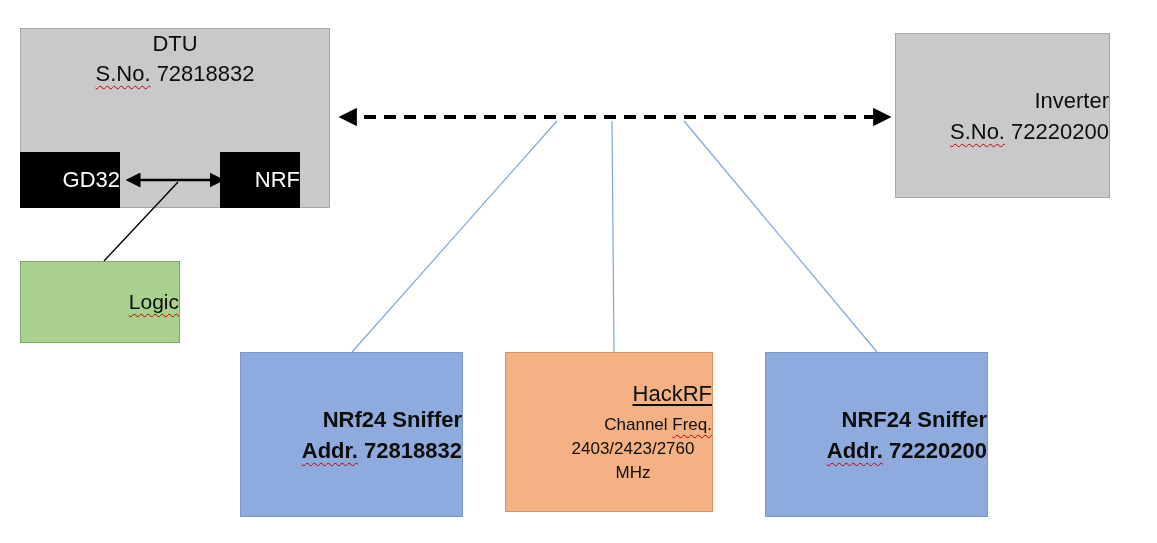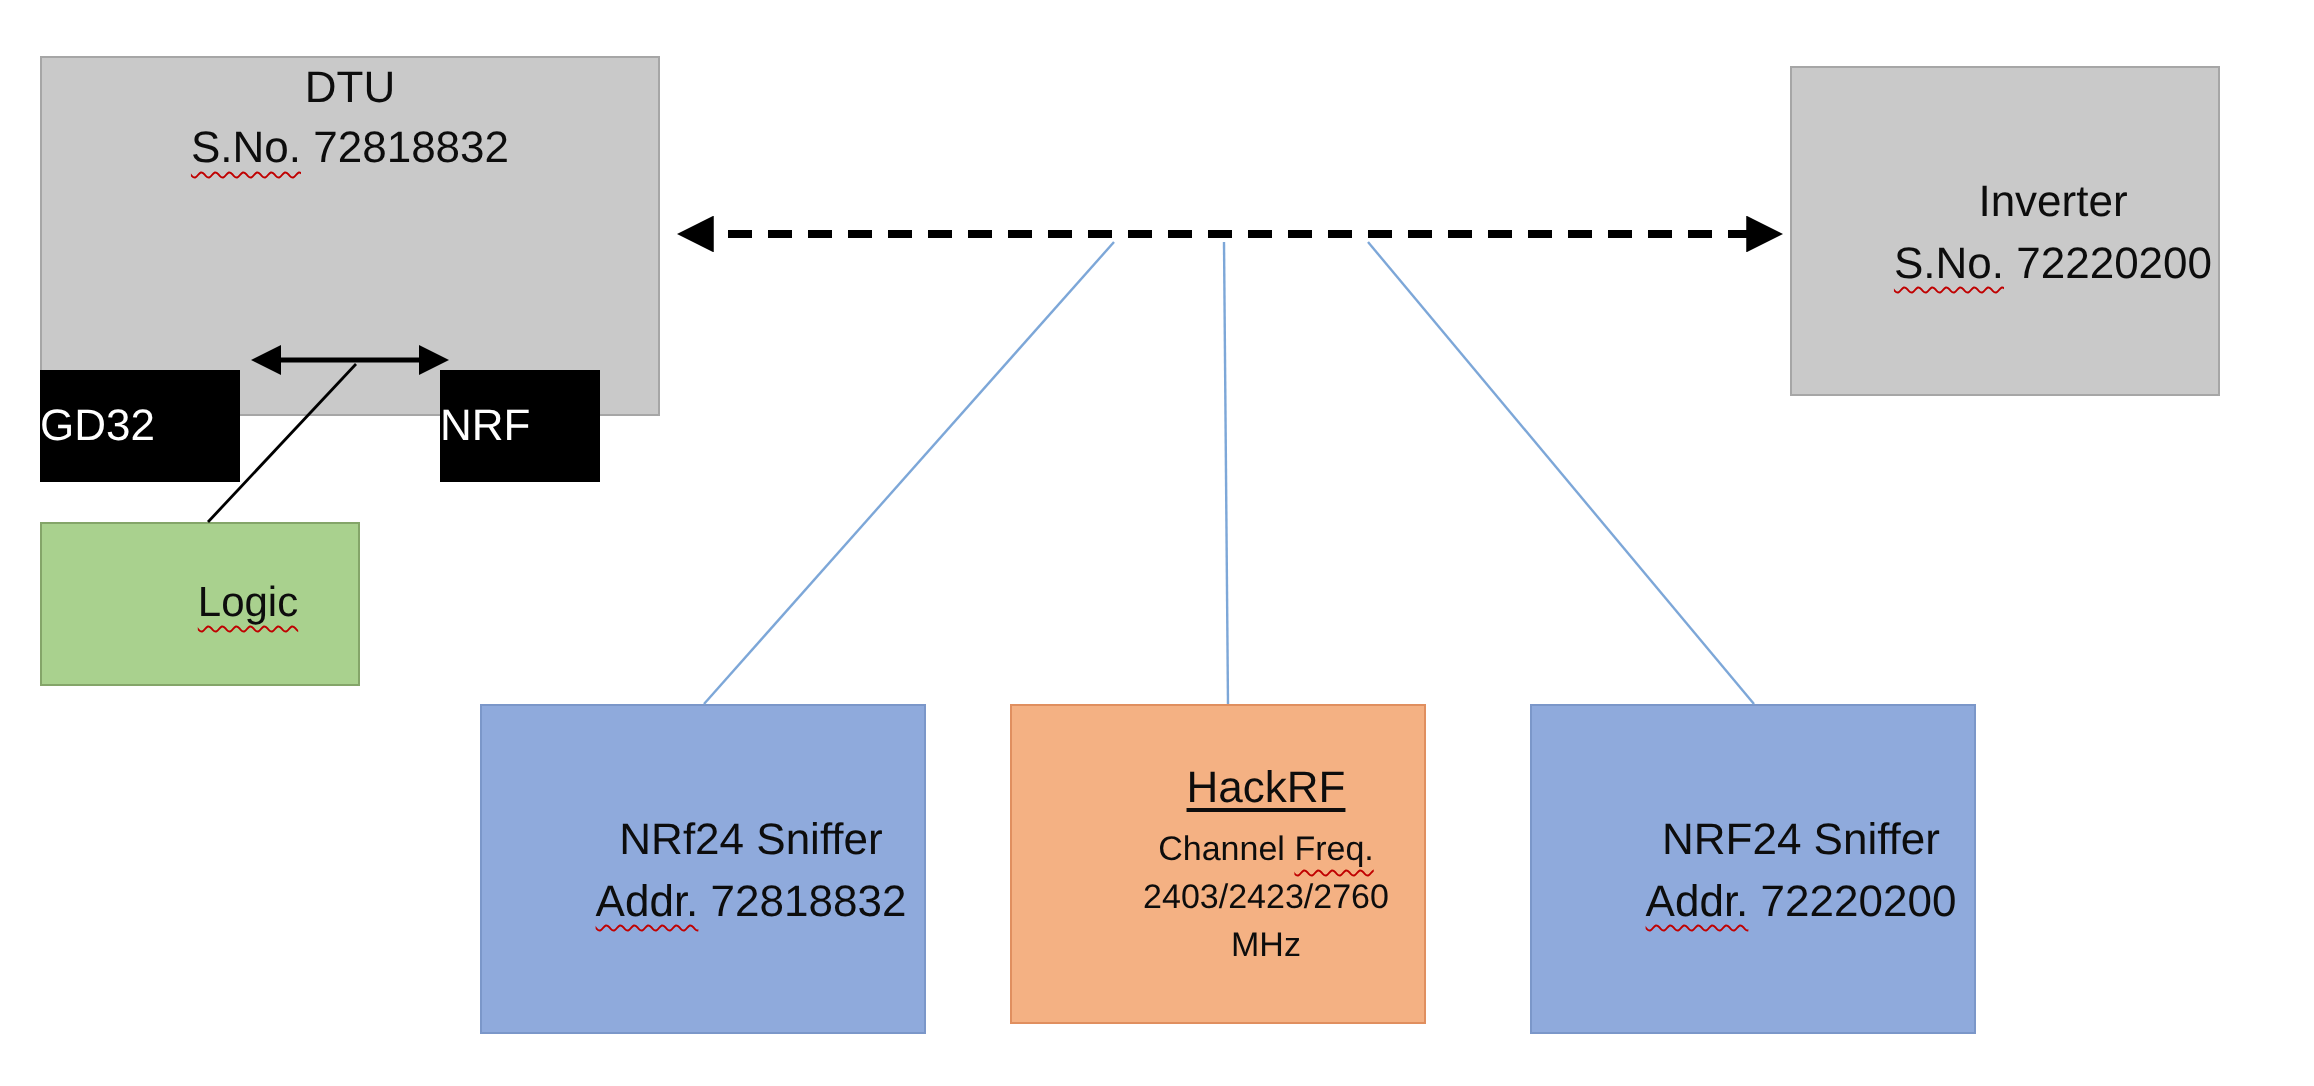--- a/index.html
+++ b/index.html
@@ -1,32 +1,32 @@
 <!DOCTYPE html>
 <html style="--gray: #c9c9c9; --gray_border: #a6a6a6; --black: #000000; --green: #a9d18e; --green_border: #84a569; --blue: #8faadc; --blue_border: #7b97c9; --orange: #f4b183; --orange_border: #e08f5f; --connector_blue: #7da7d8; --squiggle_red: #c00000;"><head>
 <meta charset="utf-8">
 <style>
   html,body{margin:0;padding:0;background:#ffffff;}
   body{font-family:"Liberation Sans",sans-serif;color:#0d0d0d;}
   .canvas{position:relative;width:1157px;height:543px;background:#ffffff;overflow:hidden;}
 
   .box{position:absolute;text-align:center;box-sizing:border-box;}
-  .flexc{display:flex;flex-direction:column;align-items:center;justify-content:center;padding-left:48px;}
+  .flexc{display:flex;flex-direction:column;align-items:flex-end;justify-content:center;padding-left:48px;}
 
   .gray{background:var(--gray,#c9c9c9);border:1px solid var(--gray_border,#a6a6a6);}
   .dtu{left:20px;top:28px;width:310px;height:180px;font-size:22px;line-height:30px;}
   .inverter{left:895px;top:33px;width:215px;height:165px;font-size:22px;line-height:31px;}
 
-  .chip{position:absolute;background:var(--black,#000000);color:#ffffff;display:flex;align-items:center;justify-content:flex-start;font-size:22px;box-sizing:border-box;margin-top:33px;}
+  .chip{position:absolute;background:var(--black,#000000);color:#ffffff;display:flex;align-items:center;justify-content:flex-end;font-size:22px;box-sizing:border-box;}
   .gd32{left:20px;top:152px;width:100px;height:56px;}
   .nrf{left:220px;top:152px;width:80px;height:56px;}
 
   .logic{left:20px;top:261px;width:160px;height:82px;background:var(--green,#a9d18e);border:1px solid var(--green_border,#84a569);font-size:21px;}
 
-  .blue-box{background:var(--blue,#8faadc);border:1px solid var(--blue_border,#7b97c9);font-size:22px;line-height:31px;}
+  .blue-box{background:var(--blue,#8faadc);border:1px solid var(--blue_border,#7b97c9);font-size:22px;line-height:31px;font-weight:bold;}
   .sniffer-left{left:240px;top:352px;width:223px;height:165px;}
   .sniffer-right{left:765px;top:352px;width:223px;height:165px;}
 
   .hackrf{left:505px;top:352px;width:208px;height:160px;background:var(--orange,#f4b183);border:1px solid var(--orange_border,#e08f5f);}
   .hackrf .title{font-size:22px;line-height:30px;text-decoration:underline;text-underline-offset:3px;margin-bottom:4px;}
   .hackrf .sub{font-size:17px;line-height:24px;}
 
   .sq{text-decoration-line:underline;text-decoration-style:wavy;text-decoration-color:var(--squiggle_red,#c00000);text-decoration-thickness:1px;text-underline-offset:4px;}
 
   svg.connectors{position:absolute;left:0;top:0;z-index:5;pointer-events:none;}

